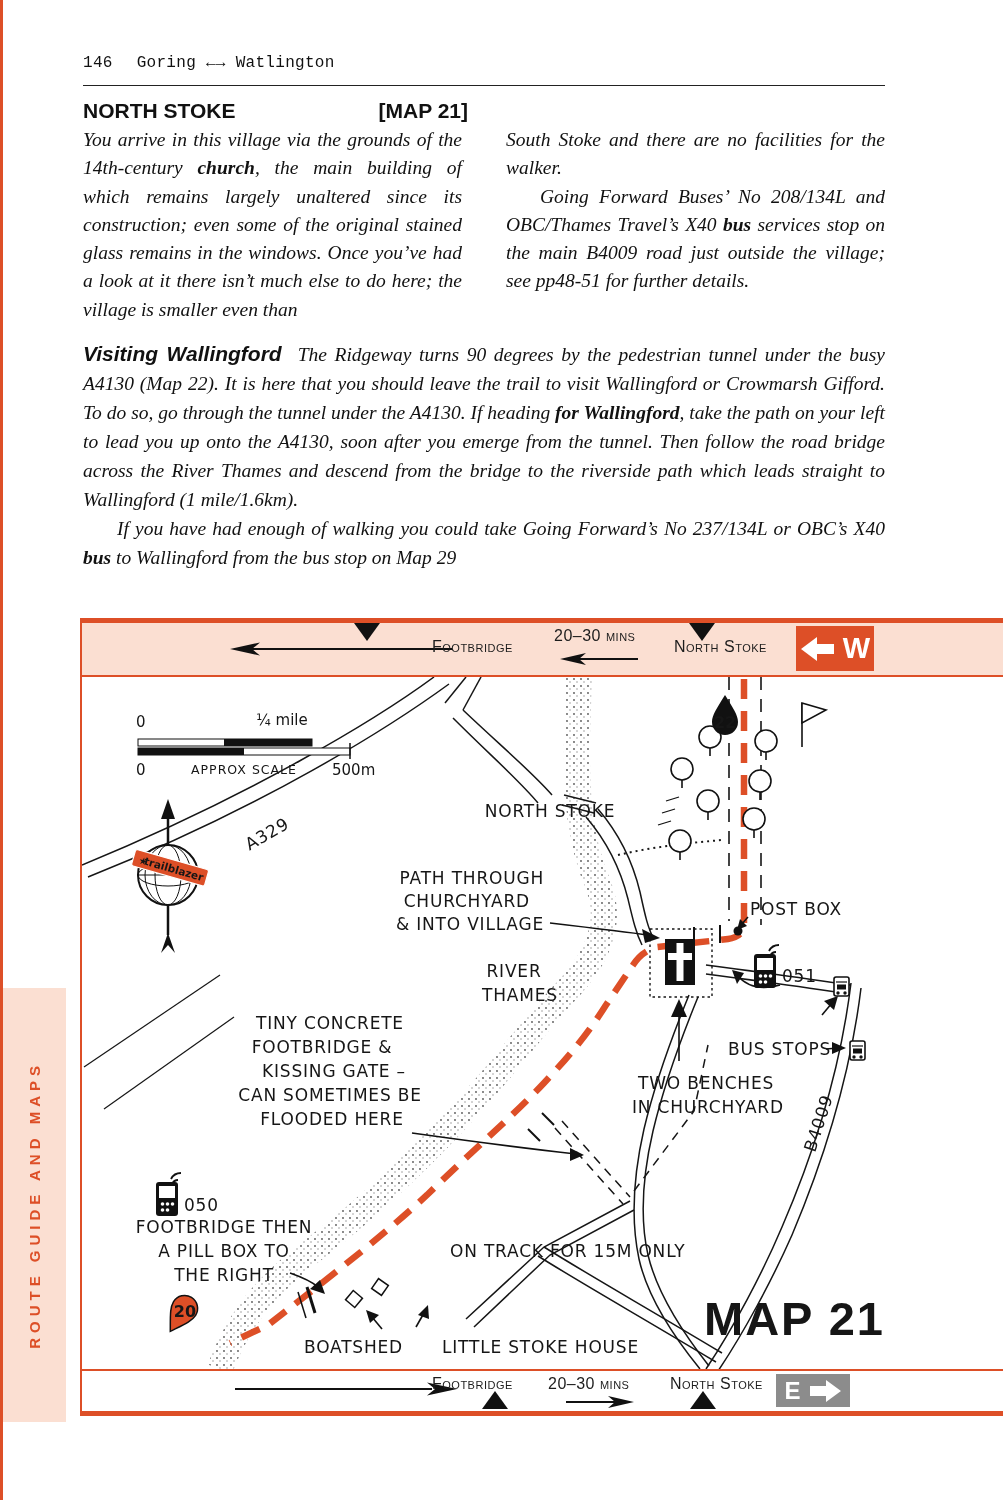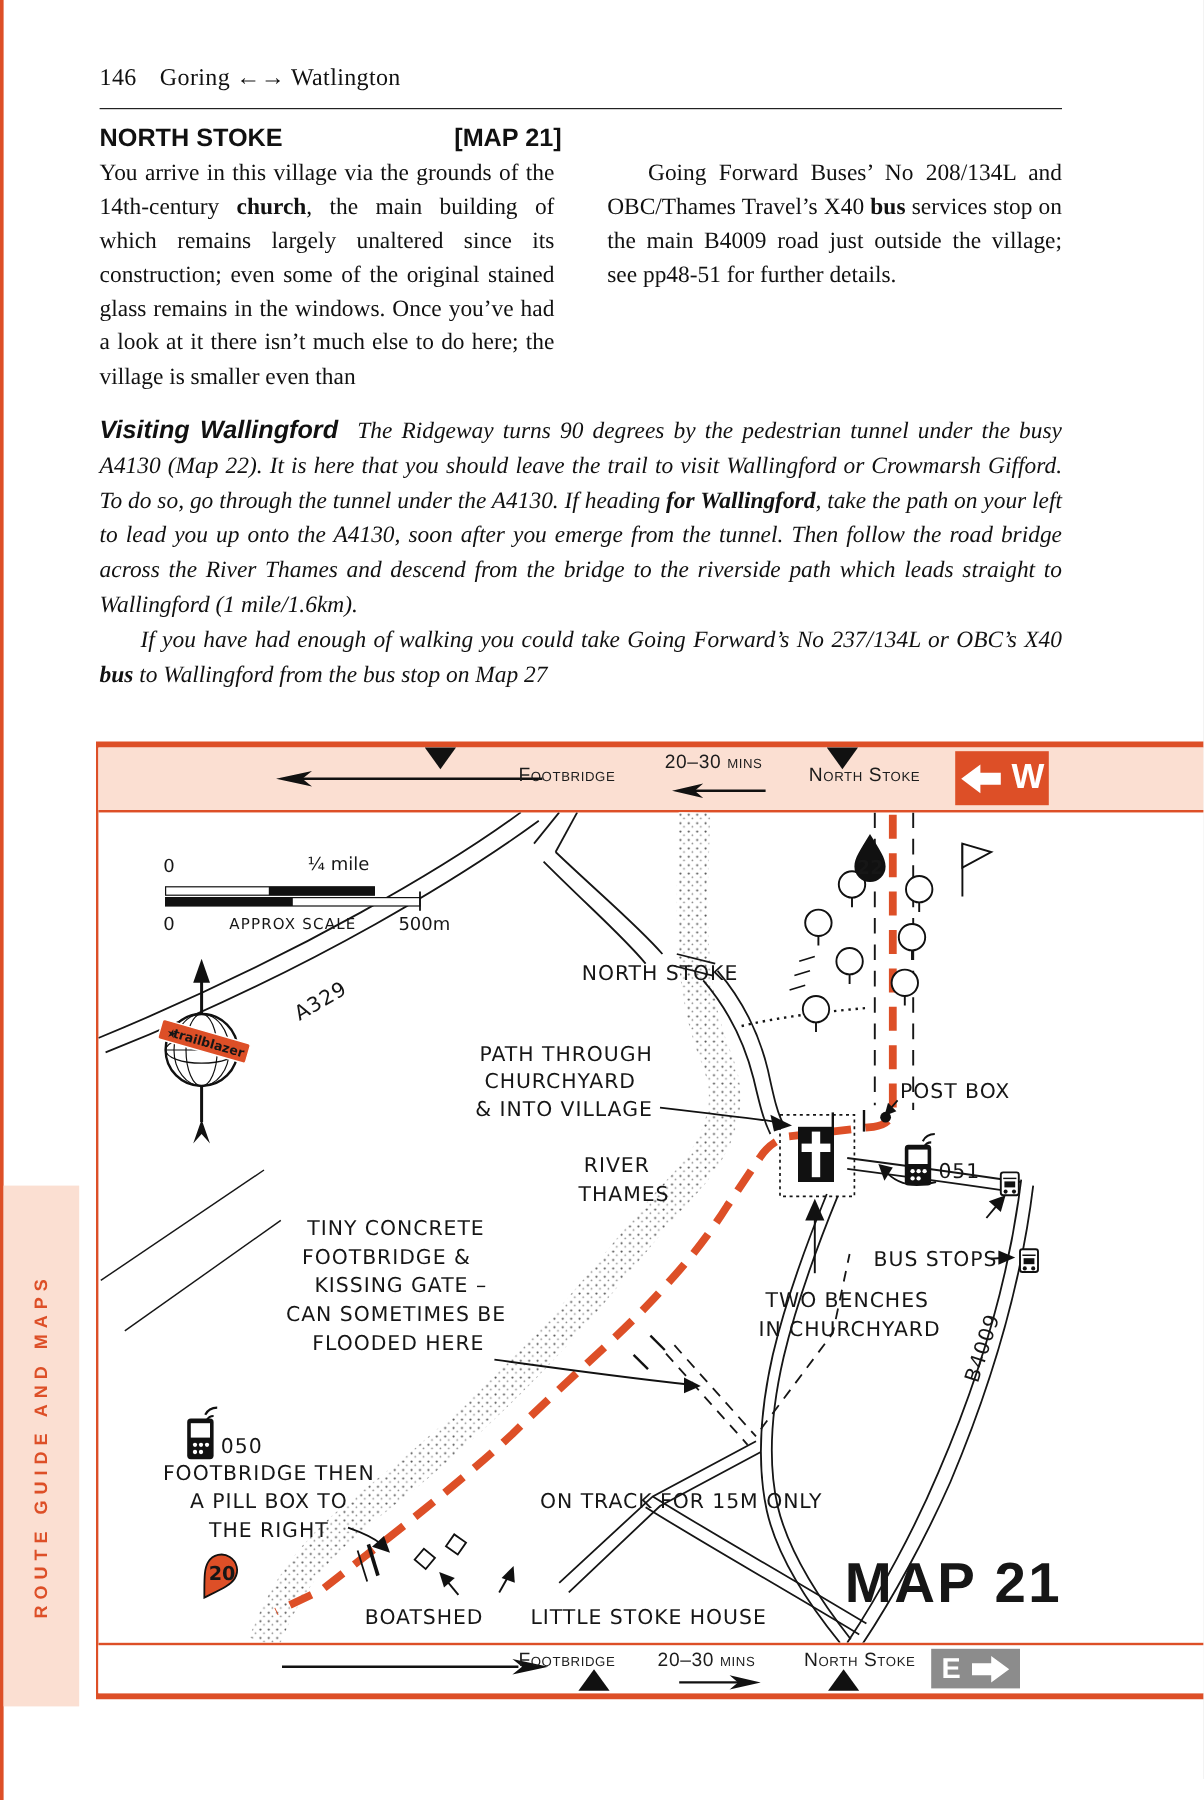--- a/index.html
+++ b/index.html
@@ -7,26 +7,26 @@
         font-family:"Liberation Serif", serif;color:#111;}
   
   .edge-rule{position:absolute;left:0;top:0;width:3px;height:1500px;background:#dd4f27;}
   .side-tab{position:absolute;left:3px;top:988px;width:63px;height:434px;background:#fbdfd2;
             display:flex;align-items:center;justify-content:center;}
   .side-tab span{writing-mode:vertical-rl;transform:rotate(180deg);
             font-family:"Liberation Sans",sans-serif;font-weight:bold;font-size:15px;
             letter-spacing:5px;color:#dd4f27;white-space:nowrap;}
   
   .article{position:absolute;left:83px;top:54px;width:802px;}
-  .pg-header{font-size:20px;letter-spacing:0.3px;}
+  .pg-header{font-size:16px;letter-spacing:0.3px;font-family:Liberation Mono, monospace;}
   .pg-header .num{margin-right:14px;}
   .rule{border:none;border-top:1.6px solid #222;margin:13px 0 13px 0;}
   .section-head{width:385px;display:flex;justify-content:space-between;
             font-family:"Liberation Sans",sans-serif;font-weight:bold;font-size:21px;}
-  .cols{display:flex;gap:44px;margin-top:3px;}
+  .cols{display:flex;gap:44px;margin-top:3px;font-style:italic;}
   .col{width:385px;font-size:19.5px;line-height:28.3px;text-align:justify;}
   .col p{margin:0;}
   .col p.ind{text-indent:34px;}
   .visiting{margin-top:15px;font-size:19.5px;line-height:29px;text-align:justify;font-style:italic;}
   .visiting p{margin:0;}
   .visiting p.ind{text-indent:34px;}
   .subhead{font-family:"Liberation Sans",sans-serif;font-weight:bold;font-size:21px;margin-right:16px;}
   
   .map{position:absolute;left:80px;top:618px;width:950px;height:798px;box-sizing:border-box;
        border:2px solid #dd4f27;border-top-width:5px;border-bottom-width:5px;background:#fff;}
@@ -65,26 +65,27 @@
     <hr class="rule">
     <div class="section-head">
       <span>NORTH STOKE</span>
       <span>[MAP 21]</span>
     </div>
     <div class="cols">
       <div class="col">
         <p><span>You arrive in this village via the grounds of the 14th-century </span><b>church</b><span>, the main building of which remains largely unaltered since its construction; even some of the original stained glass remains in the windows. Once you’ve had a look at it there isn’t much else to do here; the village is smaller even than</span></p>
       </div>
       <div class="col">
+        <p><span>South Stoke and there are no facilities for the walker.</span></p>
         <p class="ind"><span>Going Forward Buses’ No 208/134L and OBC/Thames Travel’s X40 </span><b>bus</b><span> services stop on the main B4009 road just outside the village; see pp48-51 for further details.</span></p>
       </div>
     </div>
     <div class="visiting">
       <p><span class="subhead">Visiting Wallingford</span><span><span>The Ridgeway turns 90 degrees by the pedestrian tunnel under the busy A4130 (Map 22). It is here that you should leave the trail to visit Wallingford or Crowmarsh Gifford. To do so, go through the tunnel under the A4130. If heading </span><b>for Wallingford</b><span>, take the path on your left to lead you up onto the A4130, soon after you emerge from the tunnel. Then follow the road bridge across the River Thames and descend from the bridge to the riverside path which leads straight to Wallingford (1 mile/1.6km).</span></span></p>
-      <p class="ind"><span>If you have had enough of walking you could take Going Forward’s No 237/134L or OBC’s X40 </span><b>bus</b><span> to Wallingford from the bus stop on Map 27</span></p>
+      <p class="ind"><span>If you have had enough of walking you could take Going Forward’s No 237/134L or OBC’s X40 </span><b>bus</b><span> to Wallingford from the bus stop on Map 29</span></p>
     </div>
   </div>
 
   <div class="map">
 
     <div class="map-topbar">
       <div class="tri-d" style="left:272px;top:0;"></div>
       <div class="tri-d" style="left:607px;top:0;"></div>
       <svg class="absolute" style="left:148px;top:18px;" width="225" height="16">
         <line x1="20" y1="8" x2="222" y2="8" stroke="#111" stroke-width="2"></line>

